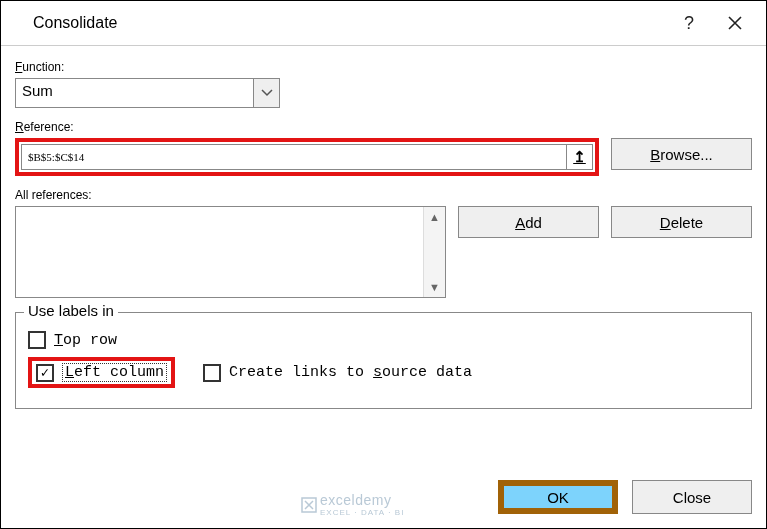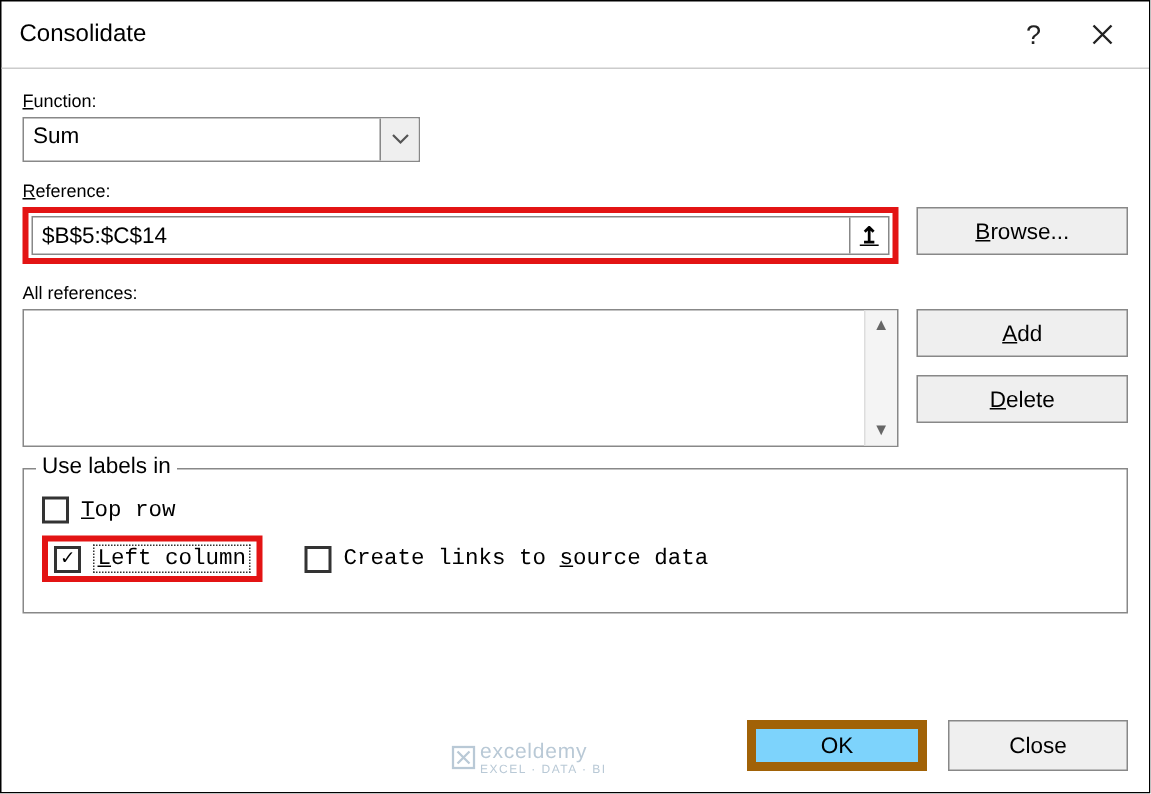--- a/index.html
+++ b/index.html
@@ -23,20 +23,21 @@
   }
   .titlebar {
     display: flex;
     align-items: center;
     padding: 6px 8px 6px 12px;
     height: 44px;
   }
   .titlebar .title {
     flex: 1;
     font-size: 16px;
+    margin-left: 20px;
   }
   .titlebar .tbtn {
     width: 46px;
     height: 34px;
     display: flex;
     align-items: center;
     justify-content: center;
     font-size: 18px;
     color: #222;
   }
@@ -75,21 +76,22 @@
   .ref-input {
     flex: 1;
     height: 26px;
     border: 1px solid #888;
     display: flex;
     align-items: center;
   }
   .ref-input .text {
     flex: 1;
     padding: 0 6px;
-    font-size: 15px;
+    font-size: 11px;
+    font-family: Liberation Serif, serif;
   }
   .ref-input .collapse {
     width: 26px;
     height: 100%;
     border-left: 1px solid #888;
     display: flex;
     align-items: center;
     justify-content: center;
     font-weight: bold;
     font-size: 15px;
@@ -123,21 +125,21 @@
     justify-content: space-between;
     align-items: center;
     background: #f4f4f4;
     border-left: 1px solid #ddd;
   }
   .scrollbar .arrow {
     font-size: 11px;
     color: #666;
     padding: 4px 0;
   }
-  .side-stack { display: flex; flex-direction: column; gap: 12px; }
+  .side-stack { display: flex; flex-direction: row; gap: 12px; }
   .fieldset {
     border: 1px solid #888;
     margin-top: 14px;
     padding: 10px 12px 12px 12px;
     position: relative;
   }
   .fieldset .legend {
     position: absolute;
     top: -11px;
     left: 8px;

